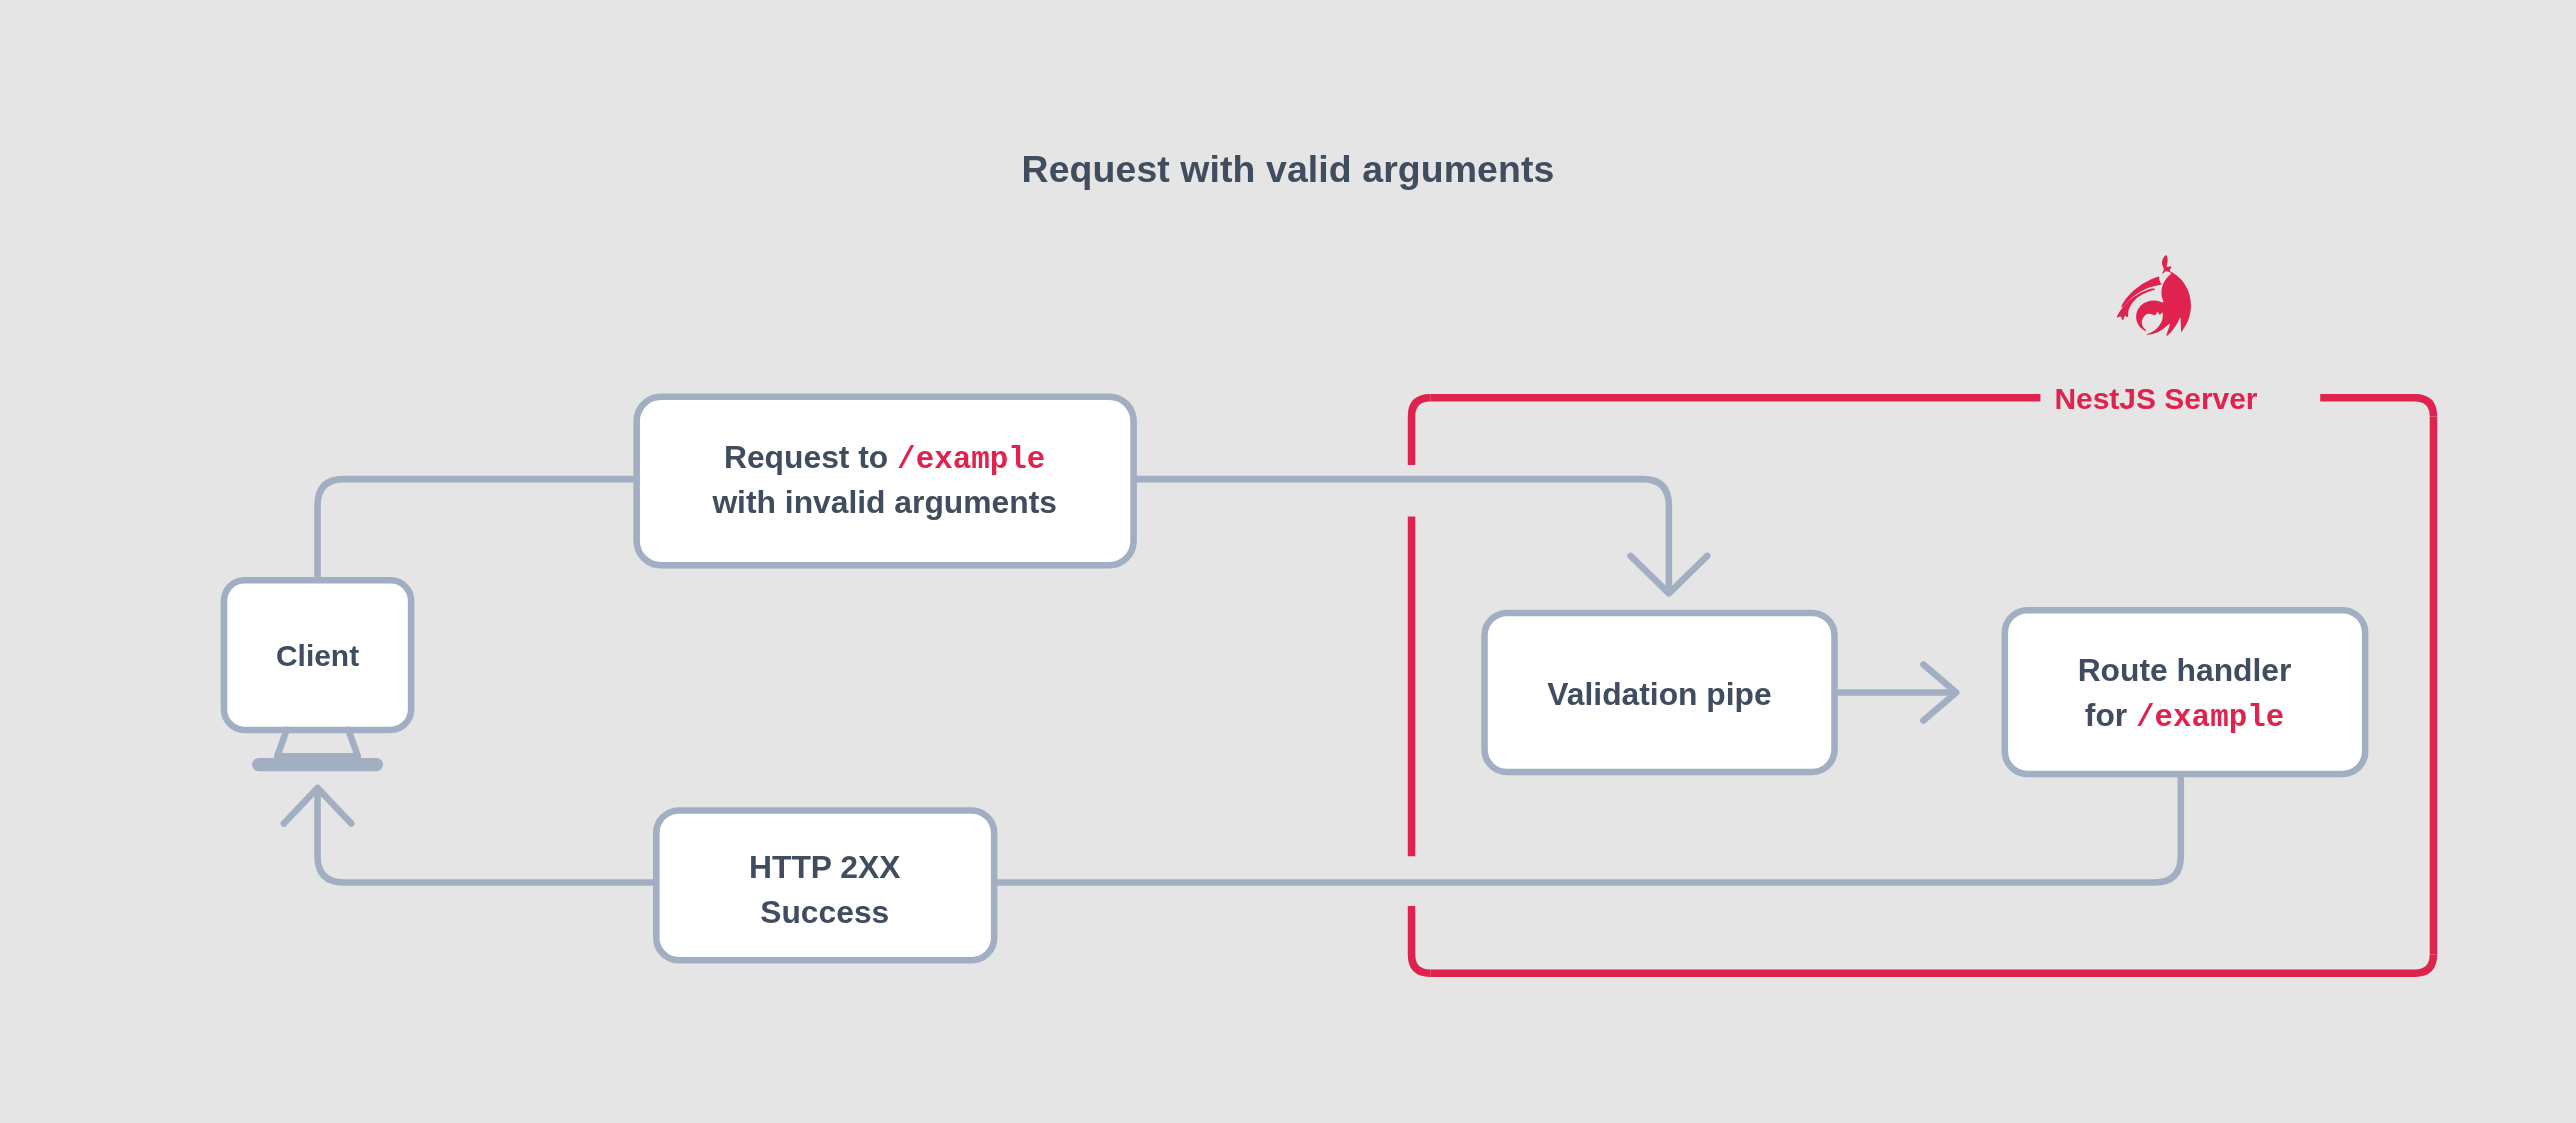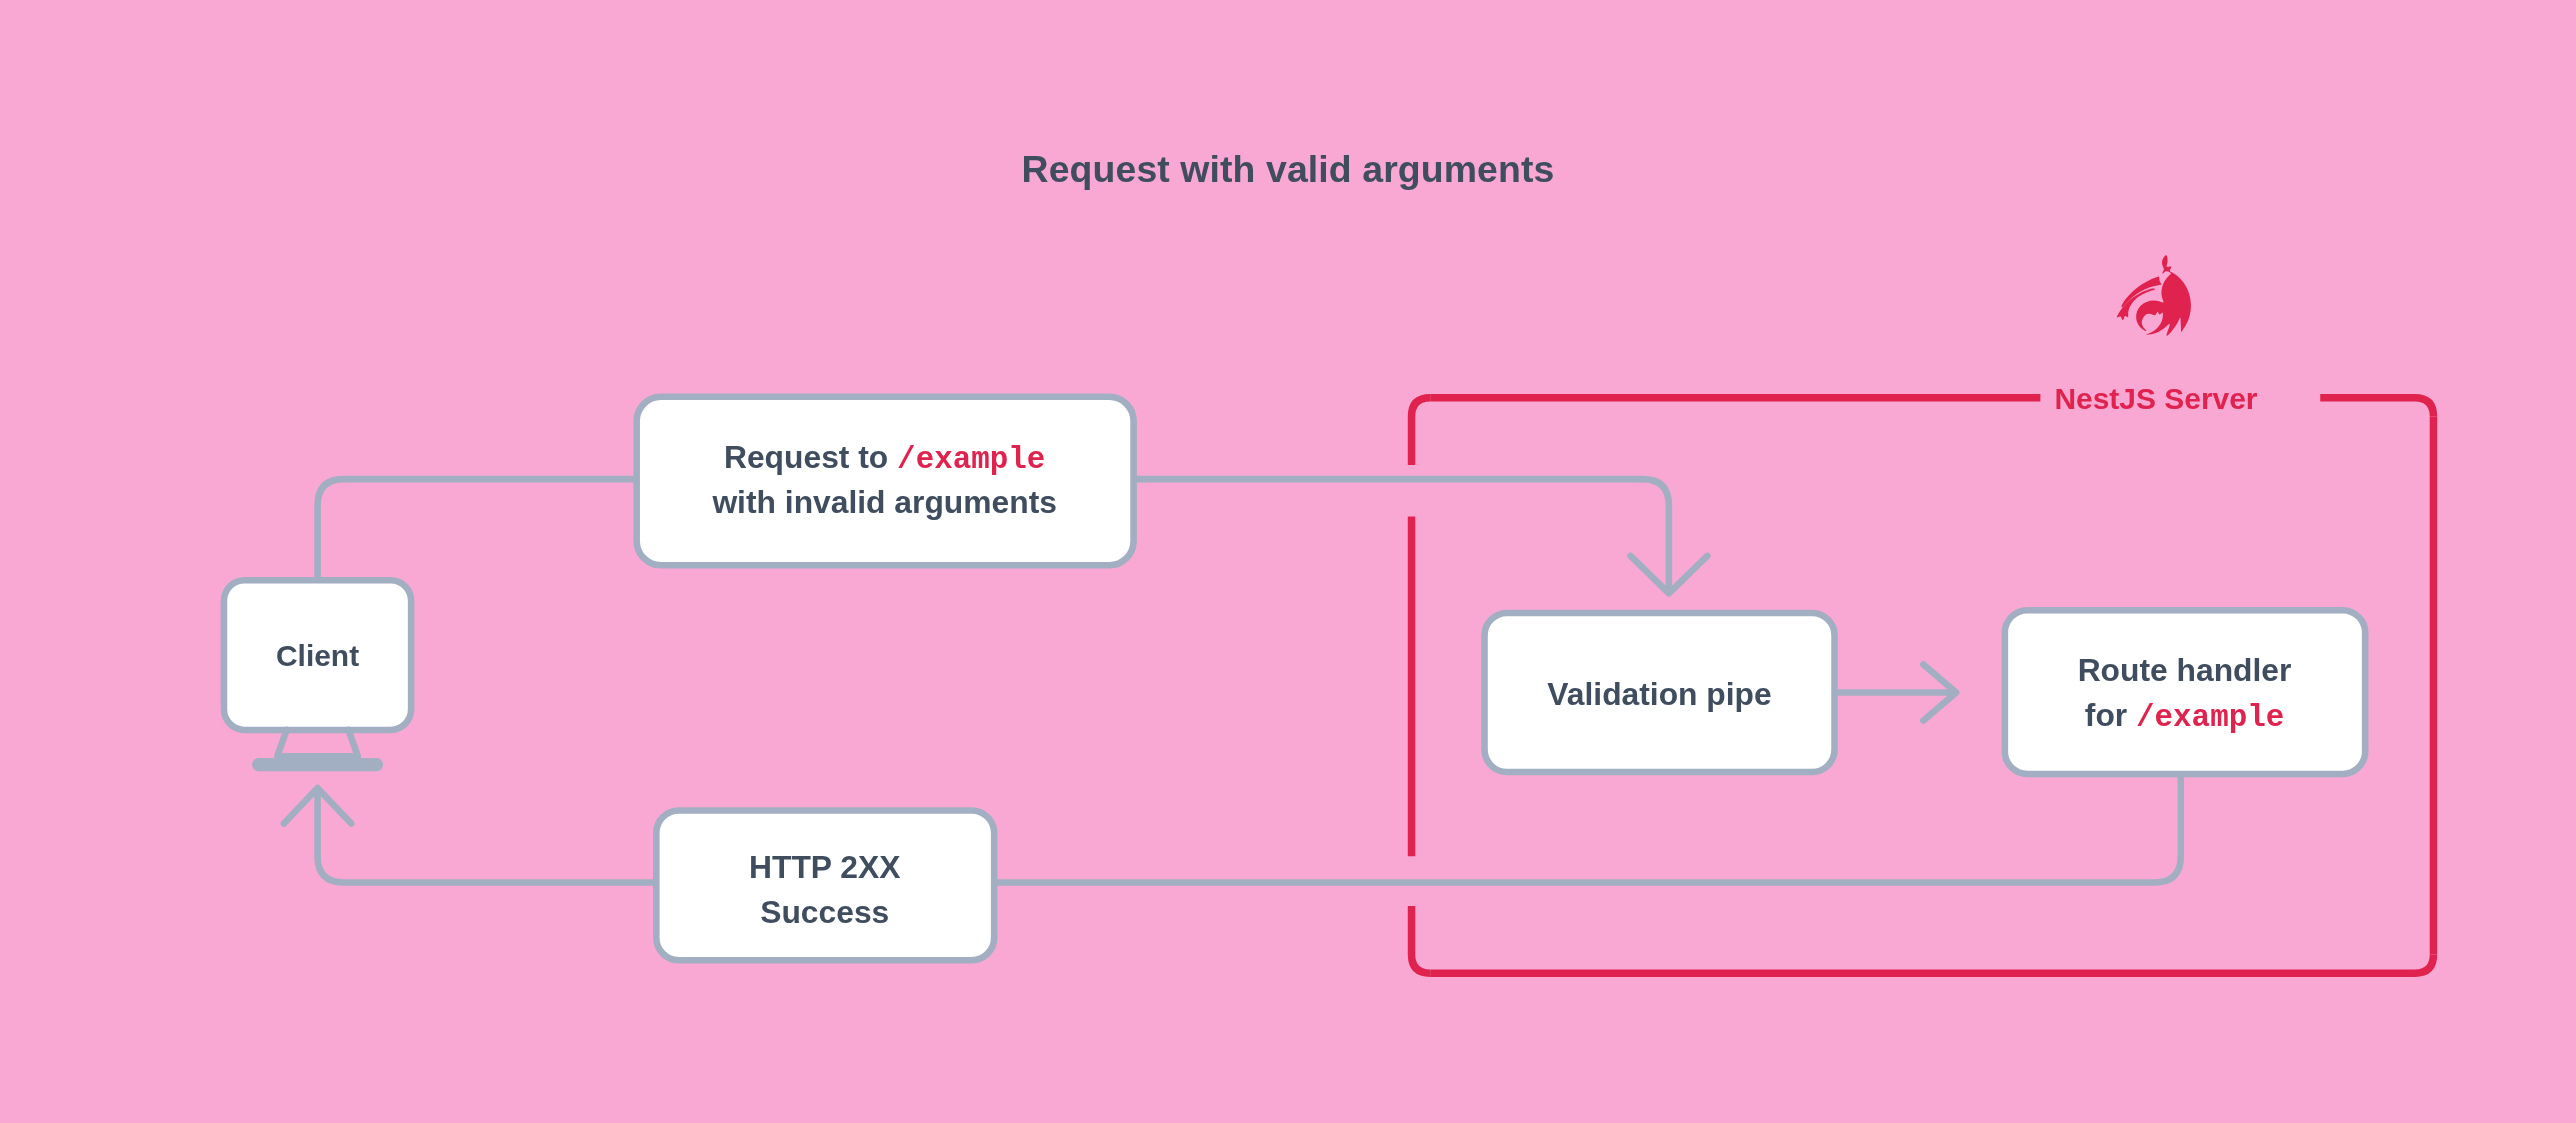--- a/index.html
+++ b/index.html
@@ -10,21 +10,21 @@
   body {
     width: 2576px;
     height: 1123px;
     font-family: "Liberation Sans", sans-serif;
     overflow: hidden;
   }
   #diagram-root {
     position: relative;
     width: 2576px;
     height: 1123px;
-    background: #f9a8d4;
+    background: #e5e5e5;
   }
   svg.canvas {
     position: absolute;
     top: 0;
     left: 0;
     width: 2576px;
     height: 1123px;
     display: block;
   }
   .diagram-title {

